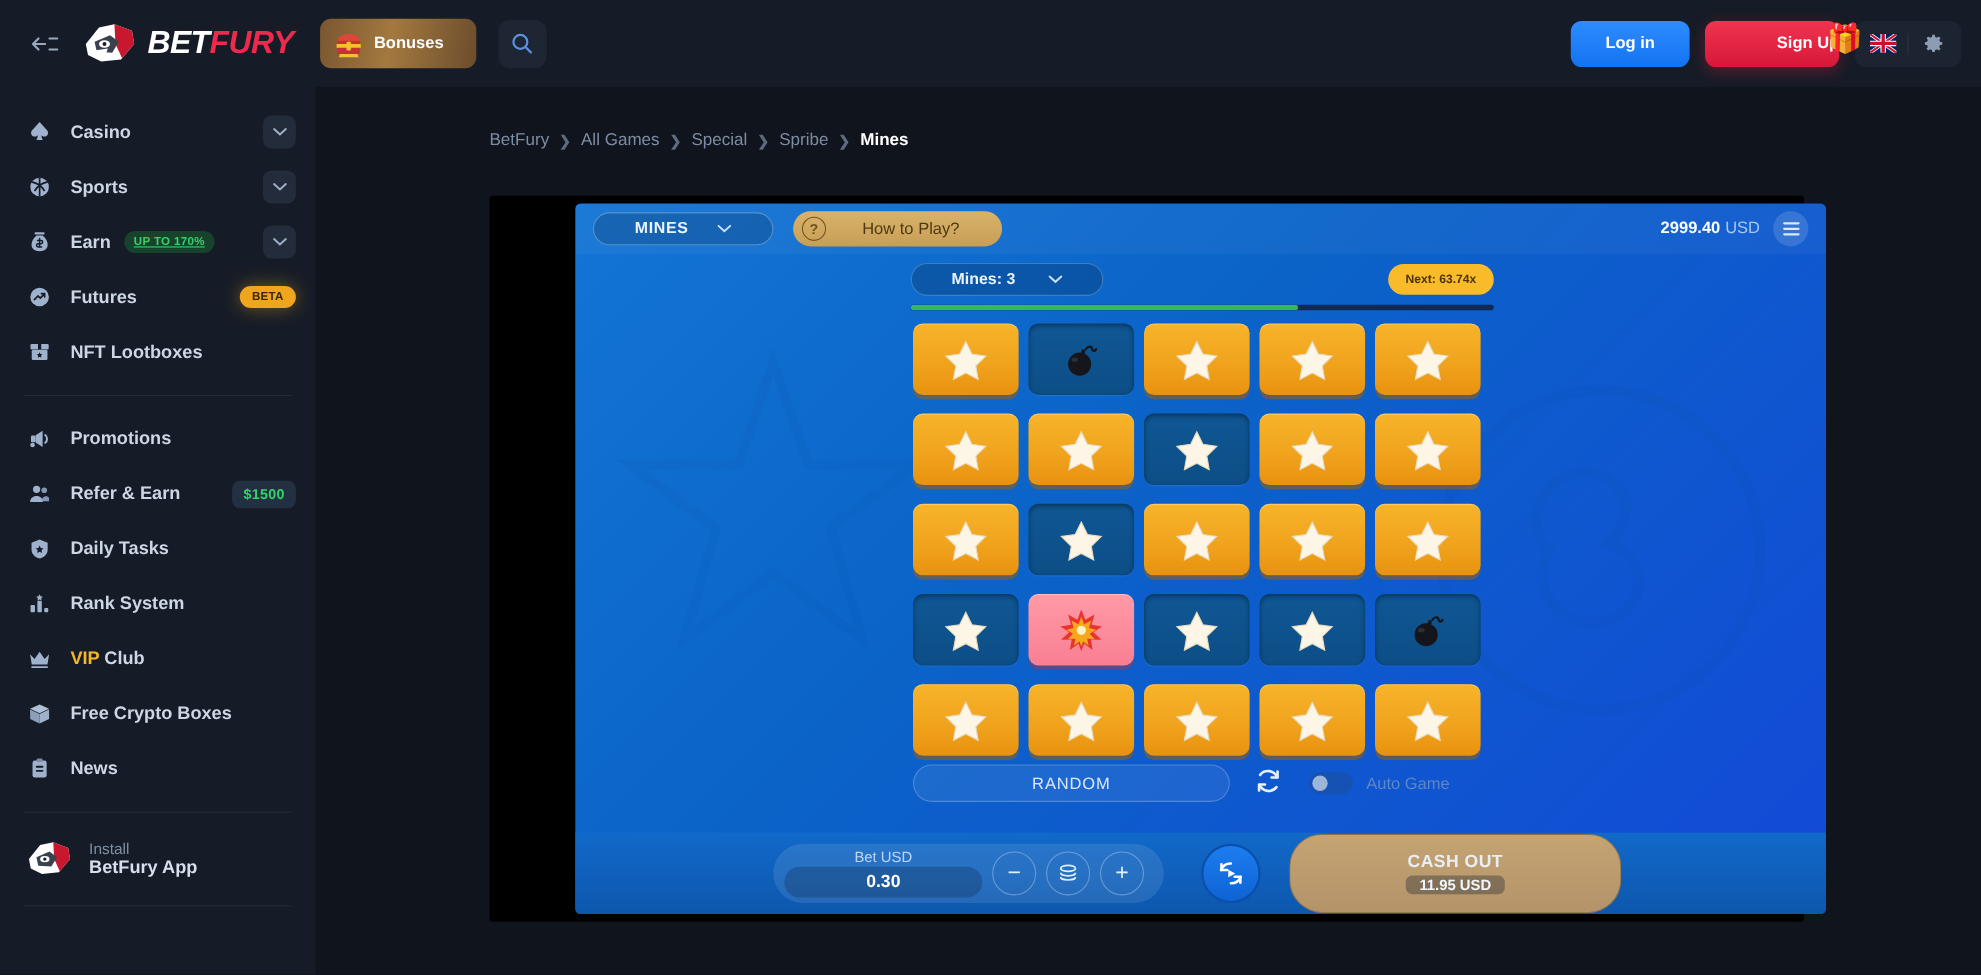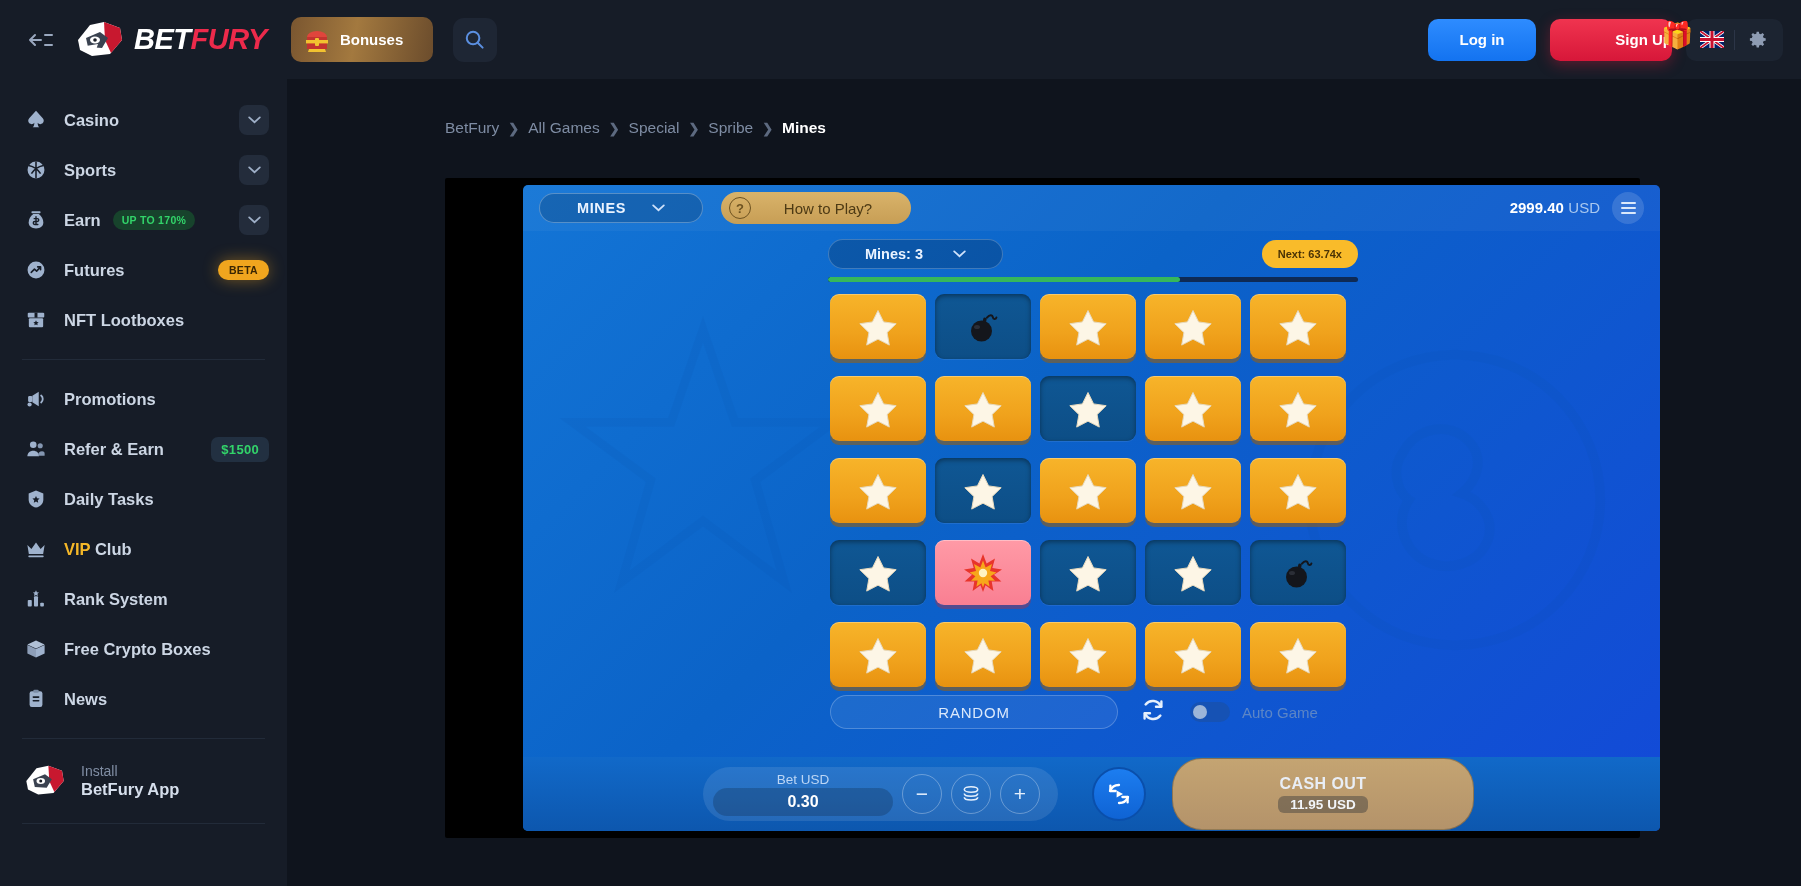--- a/index.html
+++ b/index.html
@@ -87,21 +87,21 @@
     color: #93a3bd; flex: 0 0 28px;
   }
   .nav-label {
     margin-left: 14px; color: #ccd6e4; font-size: 16.5px; font-weight: 600; white-space: nowrap;
   }
   .nav-label.vip .hl { color: #f4b728; }
   .badge {
     margin-left: 12px; font-size: 10.5px; font-weight: 800; letter-spacing: .3px;
     padding: 4px 9px; border-radius: 20px;
   }
-  .badge.green { background: #17432c; color: #32d46a; }
+  .badge.green { background: #17432c; color: #32d46a; text-decoration: underline; }
   .badge.gold  { background: #f0a51e; color: #3a2603; padding: 4px 11px;
                  box-shadow: 0 0 16px rgba(240,165,30,.45); }
   .badge.money { background: #223041; color: #32d46a; font-size: 13px;
                  font-weight: 800; border-radius: 7px; padding: 5px 10px; }
   .chev {
     margin-left: auto; width: 30px; height: 30px; border-radius: 8px;
     background: #232c3b; display: flex; align-items: center; justify-content: center;
     color: #9fb0c8; cursor: pointer;
   }
   .nav-divider { height: 1px; background: #222b39; margin: 14px 22px; }
@@ -465,37 +465,37 @@
             <path d="M12 2.6 20 6v6.5c0 4.6-3.3 7.9-8 8.9-4.7-1-8-4.3-8-8.9V6z" fill="#9fb2cd"></path>
             <path d="M12 8.6l1.2 2.5 2.7.4-2 1.9.5 2.7-2.4-1.3-2.4 1.3.5-2.7-2-1.9 2.7-.4z" fill="#161c27"></path>
           </svg>
       </span>
       <span class="nav-label">Daily Tasks</span>
     </div>
 
     <div class="nav-item">
       <span class="nav-icon">
         <svg width="22" height="22" viewBox="0 0 24 24">
-            <path d="M2.6 7.5 7 12l5-7 5 7 4.4-4.5-1.6 10H4.2z" fill="#9fb2cd"></path>
-            <rect x="3.6" y="19.2" width="16.8" height="1.8" rx=".9" fill="#9fb2cd"></rect>
-          </svg>
-      </span>
-      <span class="nav-label vip"><span class="hl">VIP</span><span> Club</span></span>
-    </div>
-
-    <div class="nav-item">
-      <span class="nav-icon">
-        <svg width="22" height="22" viewBox="0 0 24 24">
             <rect x="3" y="13" width="4.4" height="7.2" rx="1" fill="#9fb2cd"></rect>
             <rect x="9.8" y="9" width="4.4" height="11.2" rx="1" fill="#9fb2cd"></rect>
             <rect x="16.6" y="16" width="4" height="4.2" rx="1" fill="#9fb2cd"></rect>
             <path d="M12 2.4l1 2.1 2.3.3-1.7 1.6.4 2.3L12 7.6 9.9 8.7l.4-2.3-1.7-1.6 2.3-.3z" fill="#9fb2cd"></path>
           </svg>
       </span>
       <span class="nav-label">Rank System</span>
+    </div>
+
+    <div class="nav-item">
+      <span class="nav-icon">
+        <svg width="22" height="22" viewBox="0 0 24 24">
+            <path d="M2.6 7.5 7 12l5-7 5 7 4.4-4.5-1.6 10H4.2z" fill="#9fb2cd"></path>
+            <rect x="3.6" y="19.2" width="16.8" height="1.8" rx=".9" fill="#9fb2cd"></rect>
+          </svg>
+      </span>
+      <span class="nav-label vip"><span class="hl">VIP</span><span> Club</span></span>
     </div>
 
     <div class="nav-item">
       <span class="nav-icon">
         <svg width="22" height="22" viewBox="0 0 24 24">
             <path d="M12 2.6 21.4 7 12 11.4 2.6 7z" fill="#b0c0d6"></path>
             <path d="M2.6 7.6 12 12v9.4L2.6 17z" fill="#8d9eb8"></path>
             <path d="M21.4 7.6 12 12v9.4L21.4 17z" fill="#9fb2cd"></path>
           </svg>
       </span>

